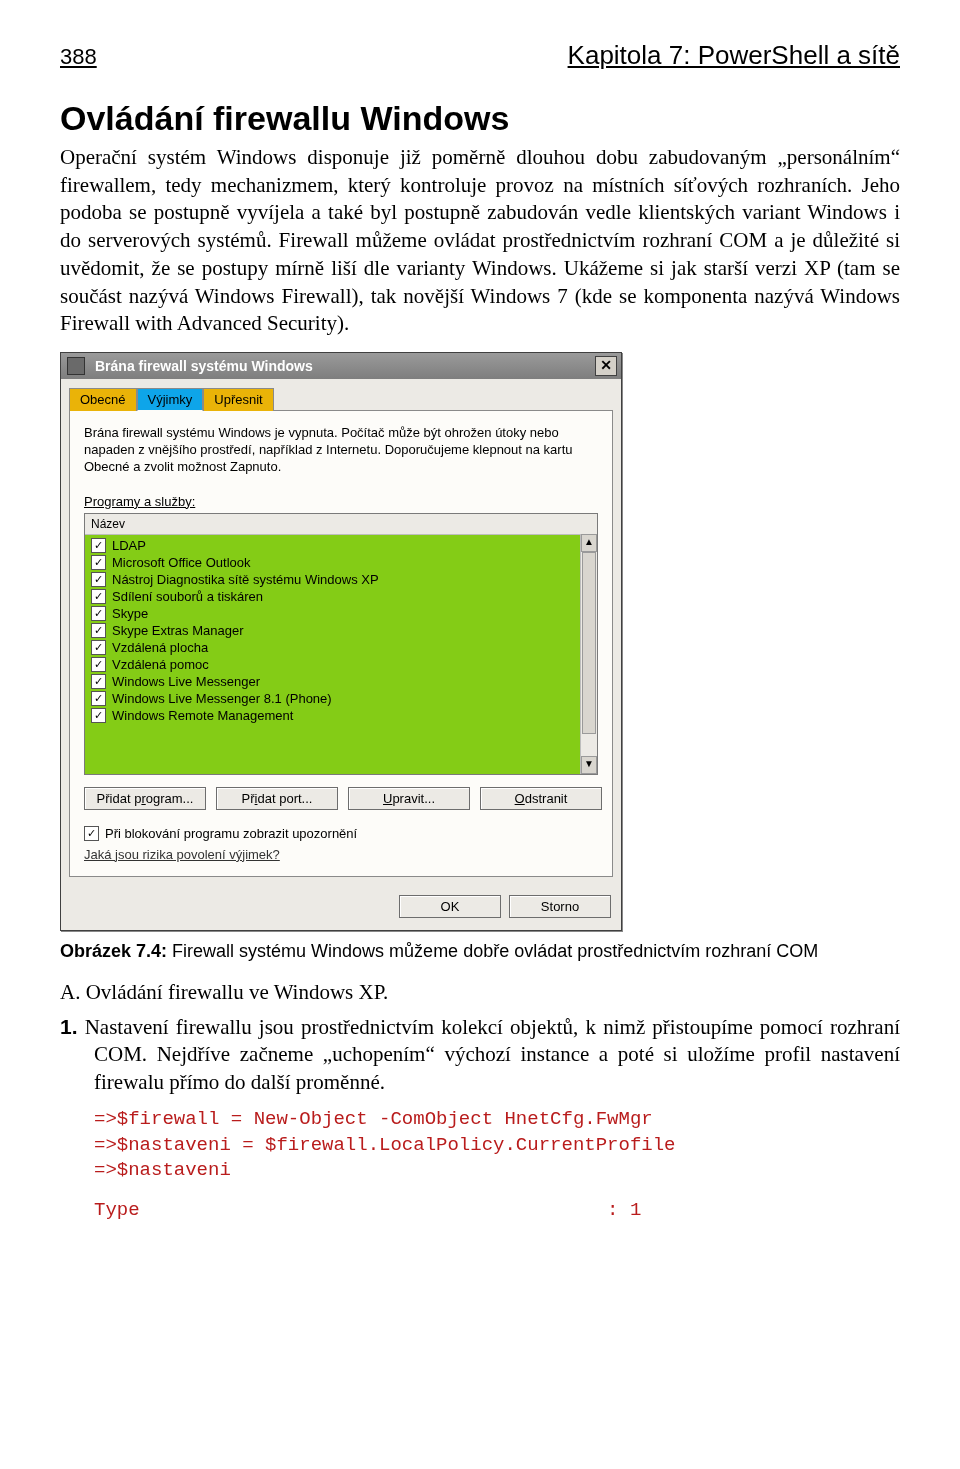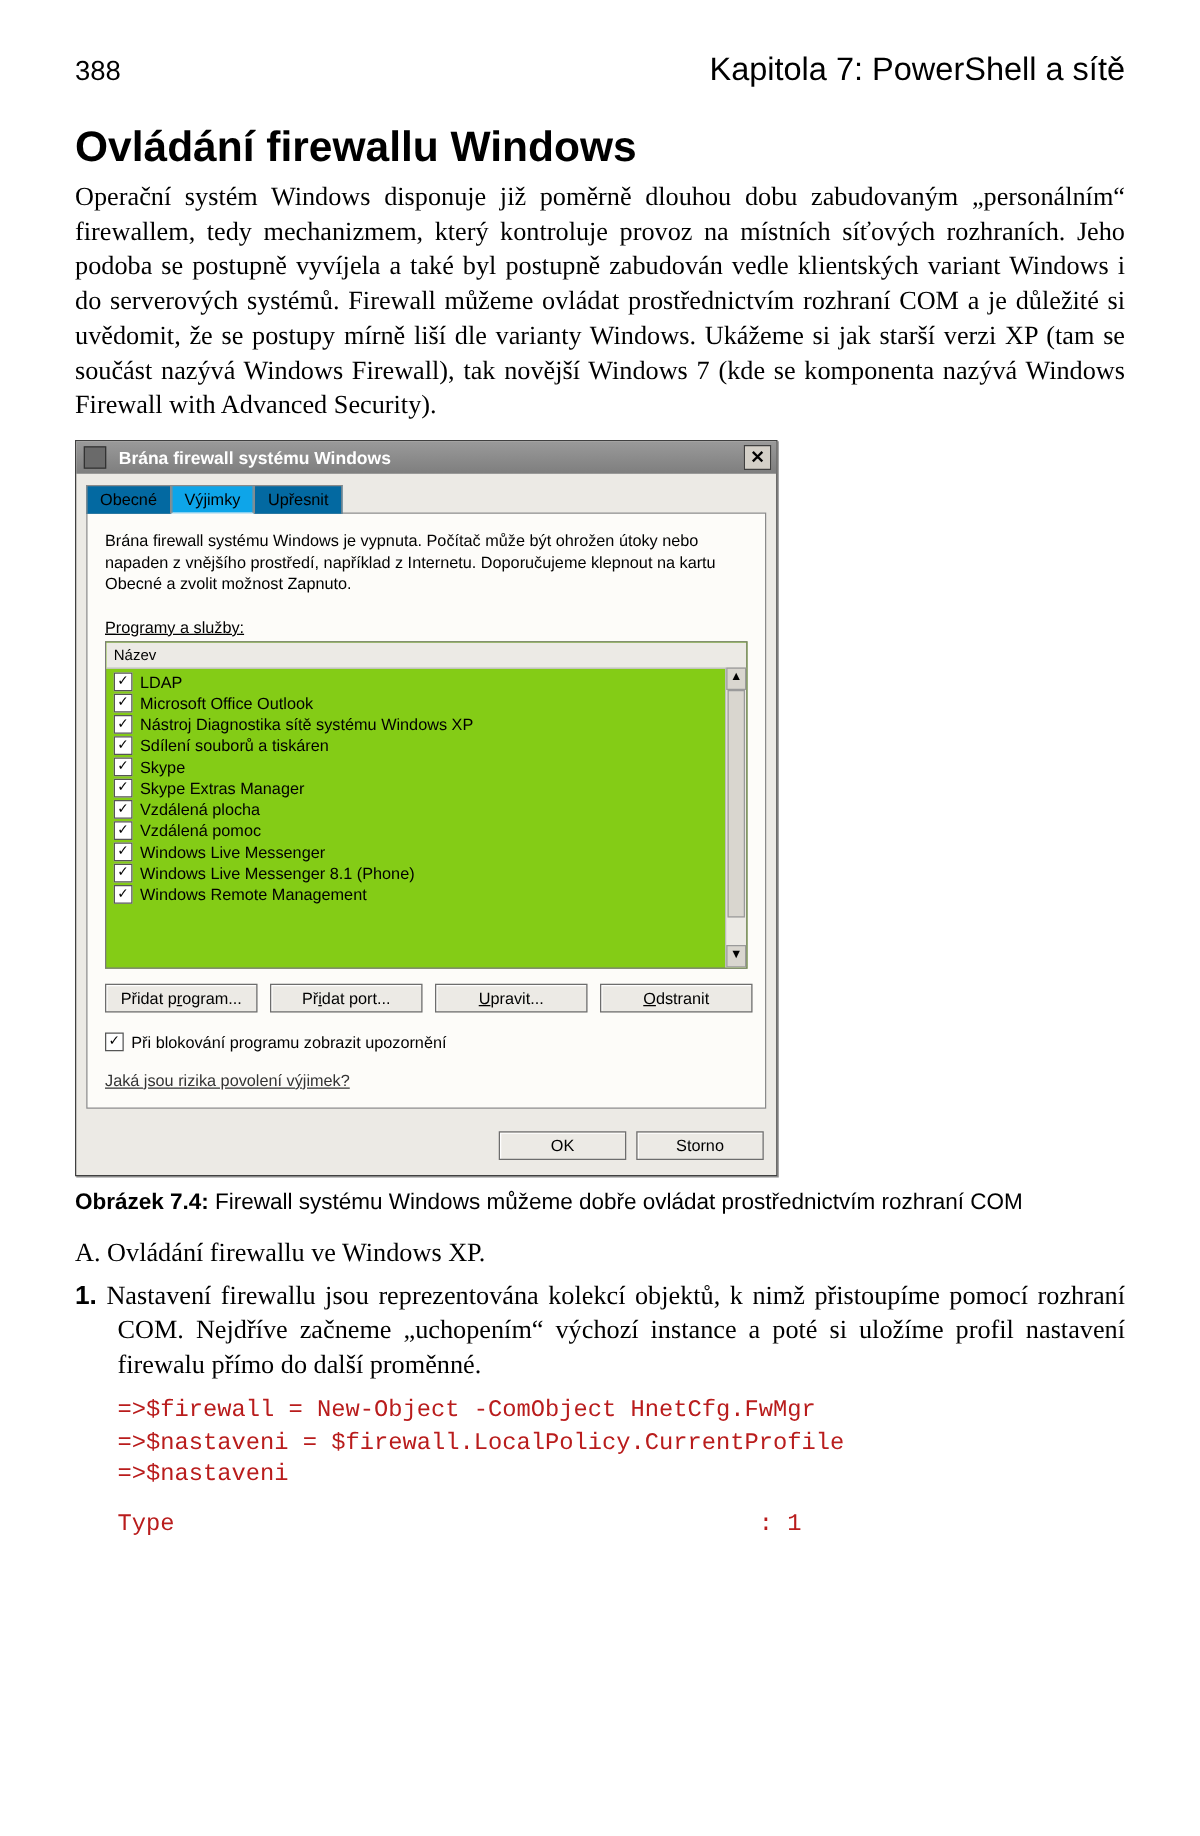--- a/index.html
+++ b/index.html
@@ -12,20 +12,21 @@
   }
   .page {
     padding: 40px 60px 40px 60px;
   }
   .page-header {
     display: flex;
     justify-content: space-between;
     align-items: baseline;
     border-bottom: none;
     margin-bottom: 28px;
+    text-decoration: underline;
   }
   .page-number {
     font-size: 22px;
     font-family: "Segoe UI", Arial, sans-serif;
   }
   .chapter-title {
     font-size: 26px;
     font-family: "Segoe UI", Arial, sans-serif;
   }
   .section-title {
@@ -95,21 +96,21 @@
     top: 1px;
     margin-right: 0;
     cursor: default;
   }
   .tab.active {
     background: #0ea5e9;
     border-bottom: 1px solid #fdfcf9;
     z-index: 2;
   }
   .tab:not(.active) {
-    background: #0369a1;
+    background: #eab308;
   }
   .tab-panel {
     border: 1px solid #8a8a8a;
     margin: 0 8px 8px 8px;
     background: #fdfcf9;
     padding: 14px 14px 14px 14px;
   }
   .panel-text {
     font-size: 13px;
     line-height: 1.3;
@@ -173,21 +174,21 @@
   .chk-single {
     display: flex;
     align-items: center;
     gap: 6px;
     margin-top: 16px;
     font-size: 13px;
   }
   .link-text {
     color: #333;
     text-decoration: underline;
-    margin-top: 16px;
+    margin-top: 6px;
     display: inline-block;
     font-size: 13px;
   }
   .dialog-footer {
     display: flex;
     justify-content: flex-end;
     gap: 8px;
     padding: 10px 10px 12px 10px;
   }
   .caption {
@@ -355,21 +356,21 @@
     </div>
   </div>
 
   <p class="caption">
     <b>Obrázek 7.4:</b><span> Firewall systému Windows můžeme dobře ovládat prostřednictvím rozhraní COM</span>
   </p>
 
   <p class="subsection">A. Ovládání firewallu ve Windows XP.</p>
 
   <p class="numbered">
-    <span class="num">1.</span><span>  Nastavení firewallu jsou reprezentována kolekcí objektů, k nimž přistoupíme pomocí rozhraní COM. Nejdříve začneme „uchopením“ výchozí instance a poté si uložíme profil nastavení firewalu přímo do další proměnné.</span>
+    <span class="num">1.</span><span>  Nastavení firewallu jsou prostřednictvím kolekcí objektů, k nimž přistoupíme pomocí rozhraní COM. Nejdříve začneme „uchopením“ výchozí instance a poté si uložíme profil nastavení firewalu přímo do další proměnné.</span>
   </p>
 
   <div class="code">=&gt;$firewall = New-Object -ComObject HnetCfg.FwMgr
 =&gt;$nastaveni = $firewall.LocalPolicy.CurrentProfile
 =&gt;$nastaveni</div>
   <div class="code">Type                                         : 1</div>
 
 </div>
 
 </body></html>

